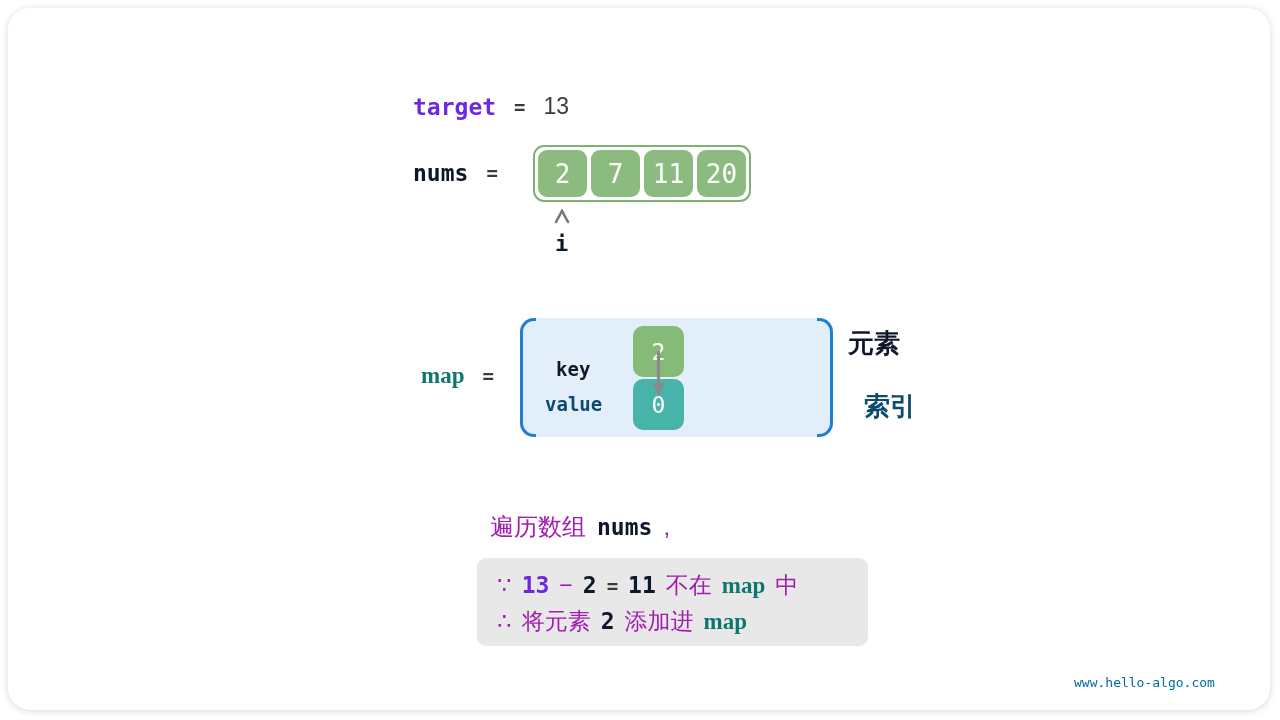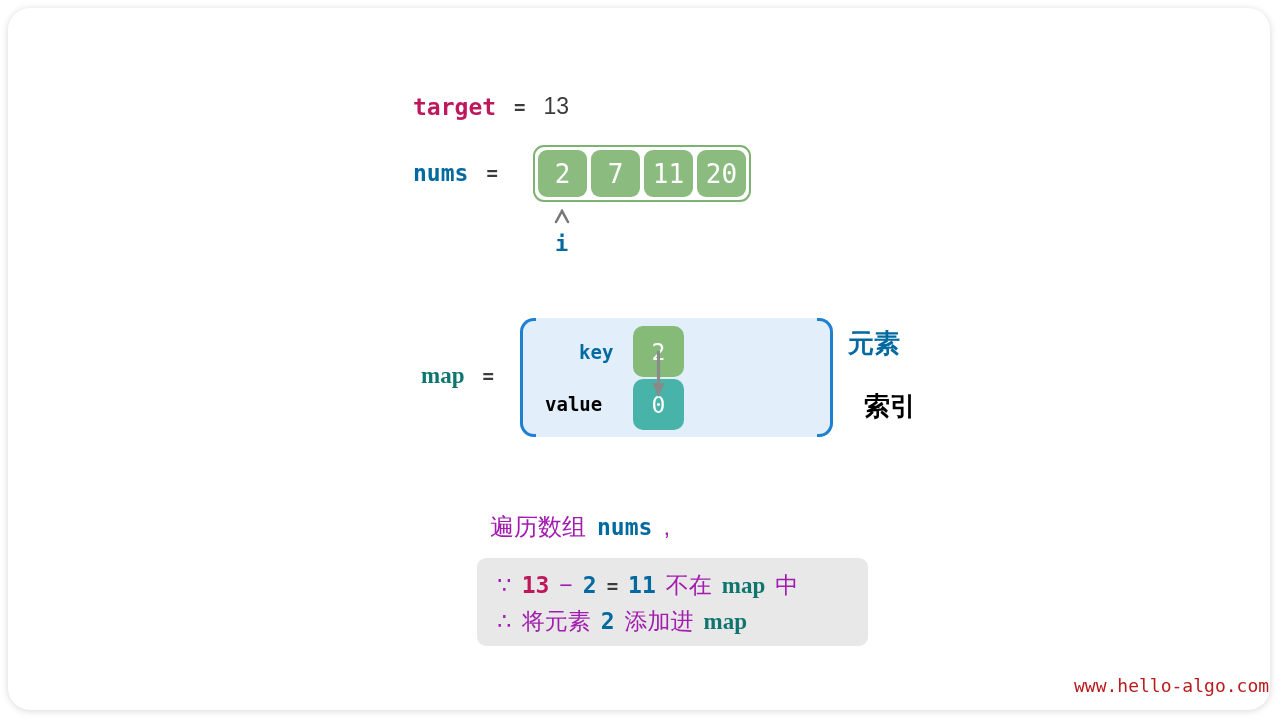--- a/index.html
+++ b/index.html
@@ -9,24 +9,24 @@
     font-family:"Liberation Sans","DejaVu Sans",sans-serif;
     color:#3b3b3b;
   }
   .card {
     position:absolute; left:8px; top:8px; width:1262px; height:702px;
     background:#ffffff; border-radius:22px;
     box-shadow:0 1px 7px rgba(0,0,0,0.16);
   }
   .abs { position:absolute; }
   .mono { font-family:"DejaVu Sans Mono","Liberation Mono",monospace; font-weight:bold; }
-  .c-blue  { color:#be185d; }
+  .c-blue  { color:#6d28d9; }
   .c-lblue { color:#0f766e;font-family:Liberation Serif, serif; }
-  .c-green { color:#0369a1; }
-  .c-teal  { color:#000000; }
+  .c-green { color:#0f172a; }
+  .c-teal  { color:#0c4a6e; }
   .c-dark  { color:#a21caf; }
 
   .var-row { display:flex; align-items:center; gap:18px; }
   .var-label { font-size:23px; }
   .eq { font-size:19px; font-family:"DejaVu Sans Mono","Liberation Mono",monospace; font-weight:bold; color:#3b3b3b; }
   .plain-val { font-size:23px; color:#3b3b3b; }
 
   .array-box {
     display:flex; gap:4px; padding:3px;
     background:#ffffff; border:2px solid #7cb370; border-radius:11px;
@@ -60,21 +60,21 @@
   .caption-code { font-size:23px; }
 
   .note-box {
     box-sizing:border-box; width:391px; height:88px;
     background:#e8e8e8; border-radius:9px;
     padding:10px 0 0 20px; font-size:23px;
   }
   .note-line { display:flex; align-items:baseline; gap:10px; line-height:35px; white-space:nowrap; }
   .note-num { font-size:23px; }
 
-  .watermark { font-size:18px; color:#b91c1c; font-family:"DejaVu Sans Mono","Liberation Mono",monospace; }
+  .watermark { font-size:13px; color:#0369a1; font-family:"DejaVu Sans Mono","Liberation Mono",monospace; }
 </style>
 </head>
 <body>
 
 <div class="canvas">
   <div class="card"></div>
 
   <div class="abs var-row" style="left:413px; top:93px;">
     <span class="mono c-blue var-label">target</span>
     <span class="eq">=</span>
@@ -100,21 +100,21 @@
 
   <div class="abs var-row" style="left:421px; top:363px;">
     <span class="mono c-lblue var-label">map</span>
     <span class="eq">=</span>
   </div>
 
   <div class="abs map-body" style="left:520px; top:318px; width:313px; height:119px;"></div>
   <div class="abs bracket bracket-left" style="left:520px; top:318px;"></div>
   <div class="abs bracket bracket-right" style="left:817px; top:318px;"></div>
 
-  <div class="abs mono c-green field-label" style="left:556px; top:341px;margin-left:23px;">key</div>
+  <div class="abs mono c-green field-label" style="left:556px; top:358px;">key</div>
   <div class="abs mono c-teal field-label" style="left:545px; top:393px;">value</div>
 
   <div class="abs kv-box kv-key" style="left:633px; top:326px;">2</div>
   <div class="abs kv-box kv-val" style="left:633px; top:379px;">0</div>
 
   <svg class="abs" style="left:650px; top:349px;" width="17" height="50" viewBox="0 0 17 50">
     <line x1="8.5" y1="2" x2="8.5" y2="36" stroke="#8a8a8a" stroke-width="3.2"></line>
     <polygon points="2.5,34 14.5,34 8.5,48" fill="#8a8a8a"></polygon>
   </svg>
 

